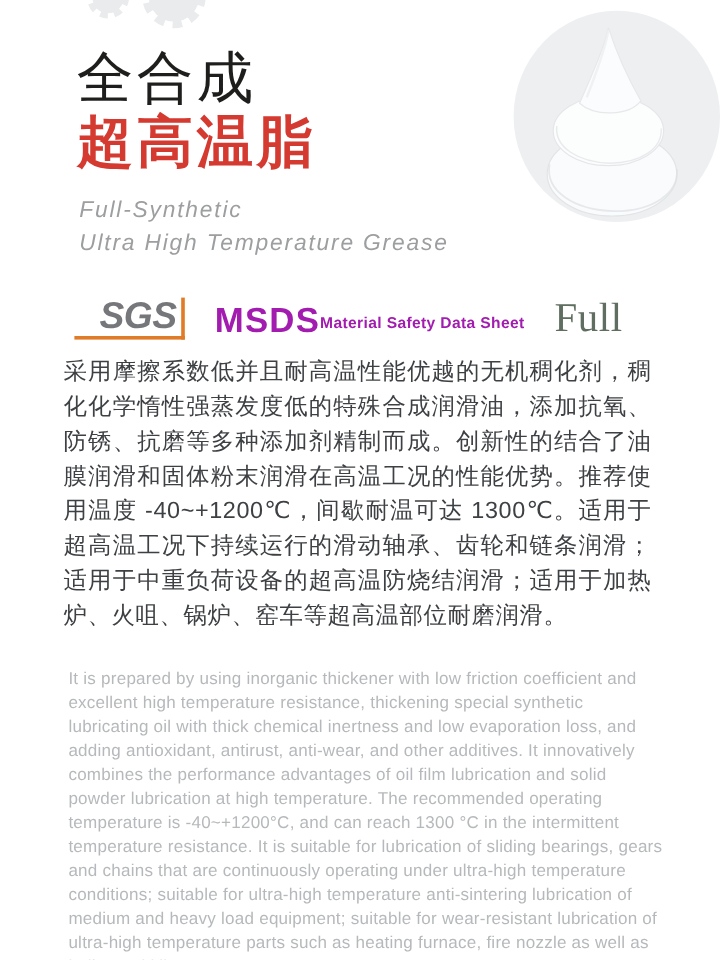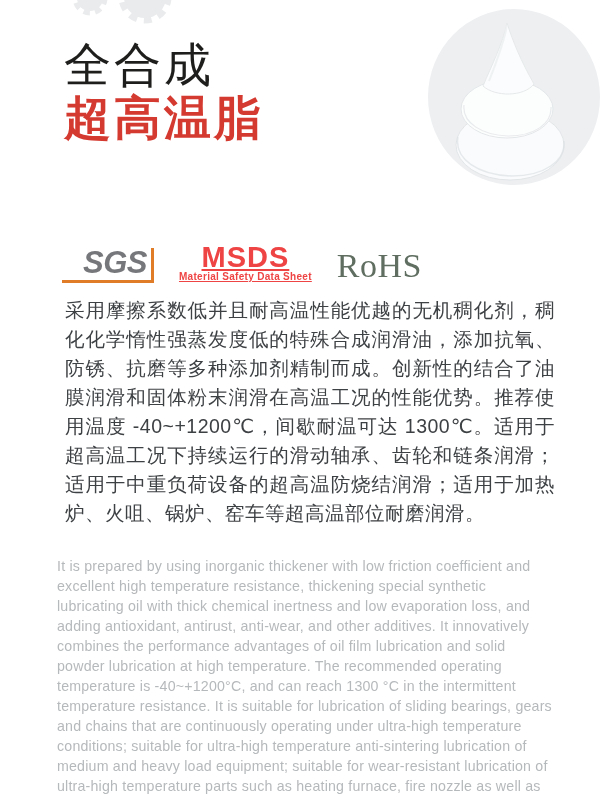--- a/index.html
+++ b/index.html
@@ -53,33 +53,33 @@
   .sgs-logo {
     font-weight: 800;
     font-size: 31px; line-height: 30px;
     letter-spacing: -0.5px;
     color: #76777a;
     padding: 0 4px 2px 21px;
     border-bottom: 3px solid #e07b28;
     border-right: 3px solid #e07b28;
     font-style: italic;
   }
-  .msds-logo { display: flex; flex-direction: column; align-items: center; color: #ef4444; padding-bottom: 1px; text-decoration: underline; }
+  .msds-logo { display: flex; align-items: center; color: #a21caf; padding-bottom: 1px; }
   .msds-label { font-weight: 800; font-size: 29px; line-height: 27px; letter-spacing: 1px; }
-  .msds-sub { font-weight: 700; font-size: 10px; letter-spacing: 0.3px; white-space: nowrap; }
+  .msds-sub { font-weight: 700; font-size: 13px; letter-spacing: 0.3px; white-space: nowrap; }
   .rohs-logo {
     font-family: "Liberation Serif", "DejaVu Serif", serif;
     font-size: 34px; line-height: 32px;
     color: #5f6e60; letter-spacing: 0.5px;
     padding-bottom: 1px;
   }
 
   
   .desc-cn {
-    position: absolute; left: 65px; top: 296px;
+    position: absolute; left: 53px; top: 296px;
     width: 490px;
     font-size: 19.5px; line-height: 29px;
     letter-spacing: 0.5px;
     color: #3e4144;
     text-align: justify;
     font-weight: 500;
   }
   .desc-en {
     position: absolute; left: 57px; top: 556px;
     width: 496px;
@@ -119,26 +119,30 @@
       <path d="M79 14 C75 34 63 58 55 77 C67 88 96 88 106 75 C93 52 85 33 79 14 Z" fill="#fbfcfd" stroke="#e6e9ea" stroke-width="1"></path>
       <path d="M79 16 C76 34 68 54 61 72" fill="none" stroke="#eceff0" stroke-width="2" opacity="0.8"></path>
     </svg>
   </div>
 
   <div class="title-block">
     <div class="title-line">全合成</div>
     <div class="title-line red">超高温脂</div>
   </div>
 
+  <div class="subtitle-block">
+    <div>Full-Synthetic</div>
+    <div>Ultra High Temperature Grease</div>
+  </div>
 
   <div class="logos">
     <div class="sgs-logo">SGS</div>
     <div class="msds-logo">
       <div class="msds-label">MSDS</div>
       <div class="msds-sub">Material Safety Data Sheet</div>
     </div>
-    <div class="rohs-logo">RoHS</div>
+    <div class="rohs-logo">Full</div>
   </div>
 
   <p class="desc-cn">采用摩擦系数低并且耐高温性能优越的无机稠化剂，稠化化学惰性强蒸发度低的特殊合成润滑油，添加抗氧、防锈、抗磨等多种添加剂精制而成。创新性的结合了油膜润滑和固体粉末润滑在高温工况的性能优势。推荐使用温度 -40~+1200℃，间歇耐温可达 1300℃。适用于超高温工况下持续运行的滑动轴承、齿轮和链条润滑；适用于中重负荷设备的超高温防烧结润滑；适用于加热炉、火咀、锅炉、窑车等超高温部位耐磨润滑。</p>
   <p class="desc-en">It is prepared by using inorganic thickener with low friction coefficient and excellent high temperature resistance, thickening special synthetic lubricating oil with thick chemical inertness and low evaporation loss, and adding antioxidant, antirust, anti-wear, and other additives. It innovatively combines the performance advantages of oil film lubrication and solid powder lubrication at high temperature. The recommended operating temperature is -40~+1200°C, and can reach 1300 °C in the intermittent temperature resistance. It is suitable for lubrication of sliding bearings, gears and chains that are continuously operating under ultra-high temperature conditions; suitable for ultra-high temperature anti-sintering lubrication of medium and heavy load equipment; suitable for wear-resistant lubrication of ultra-high temperature parts such as heating furnace, fire nozzle as well as boiler and kiln car.</p>
 
 </div>
 
 </body></html>

